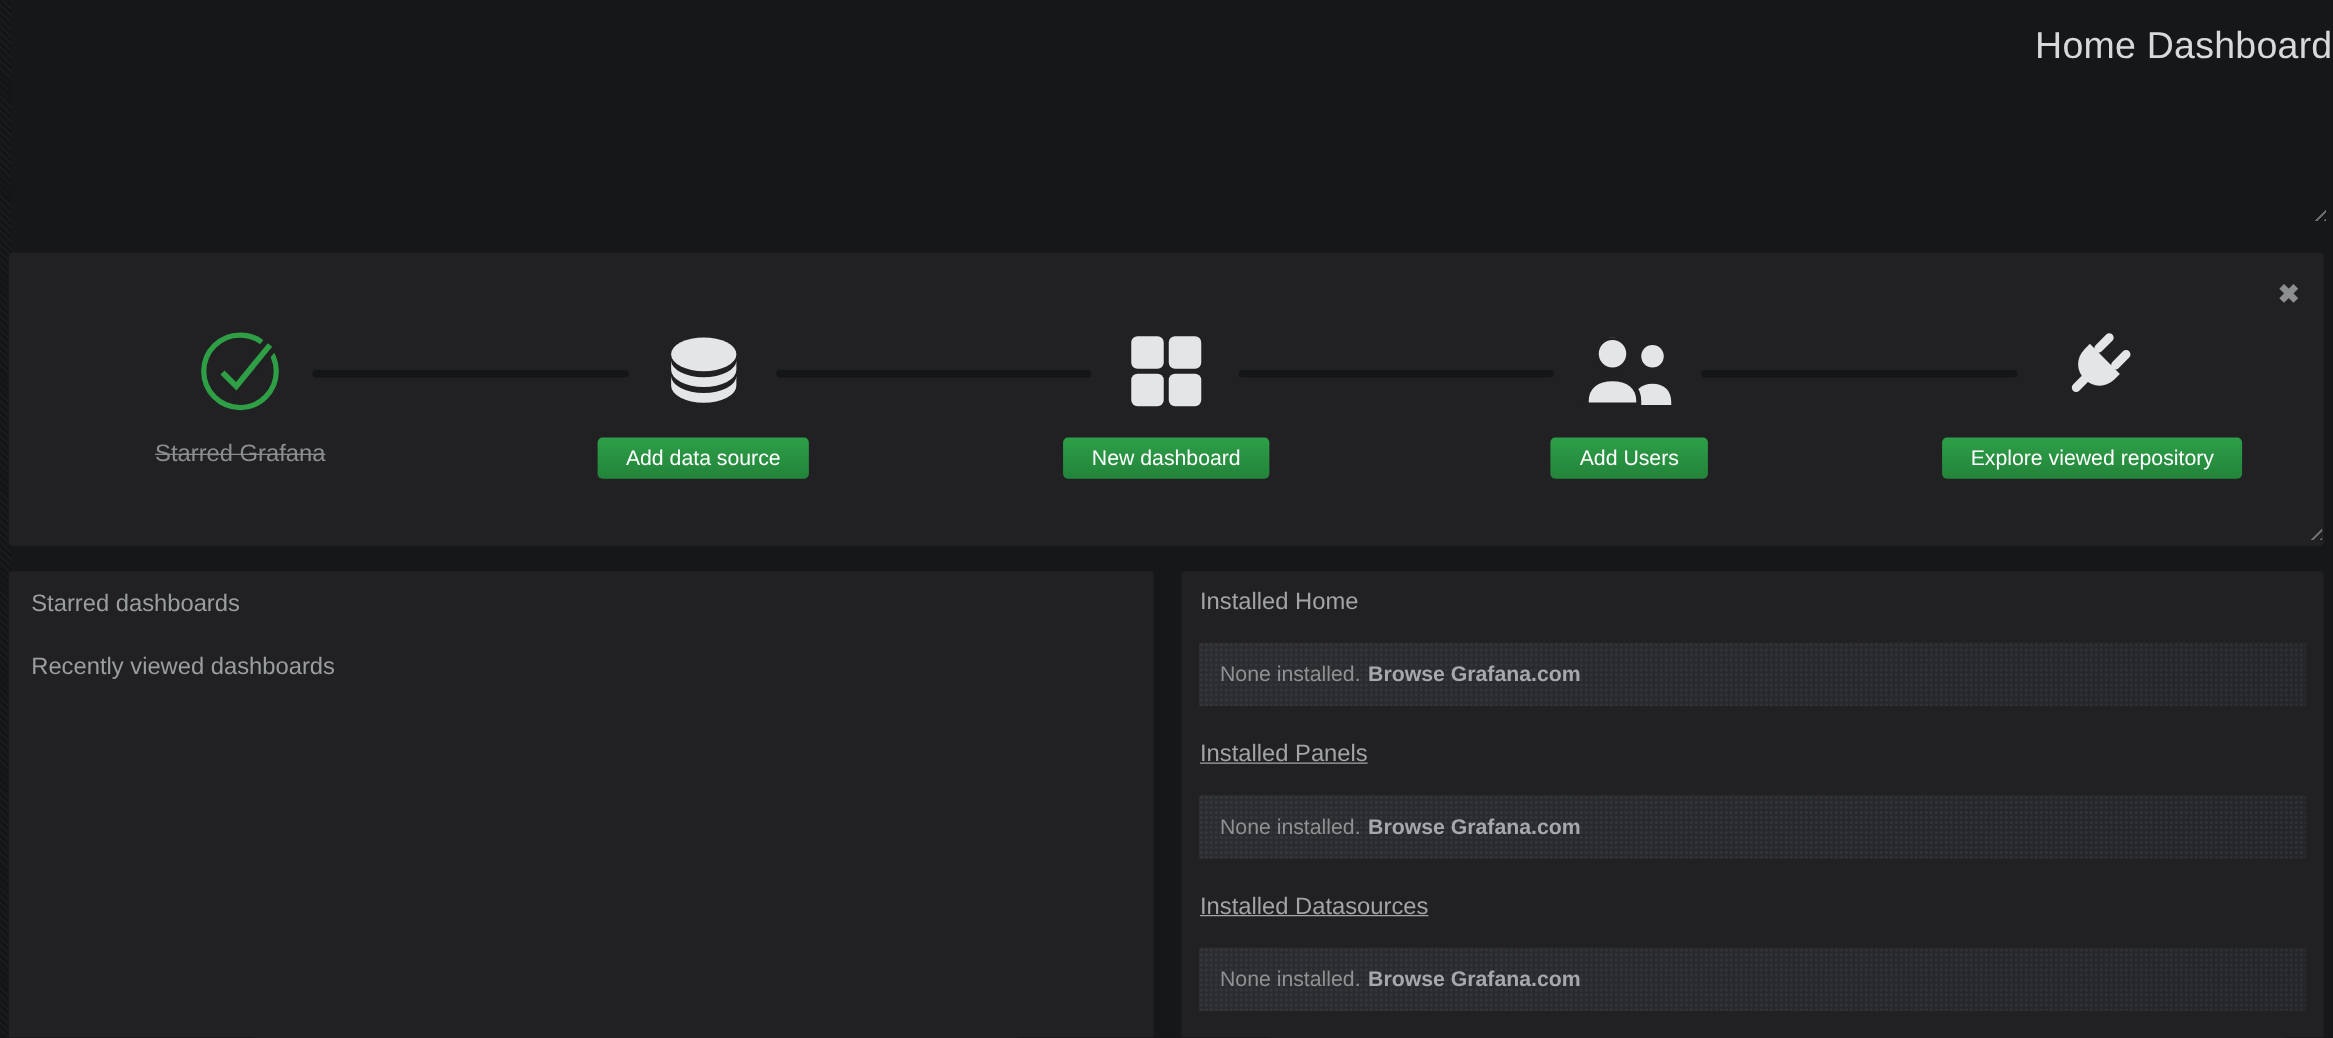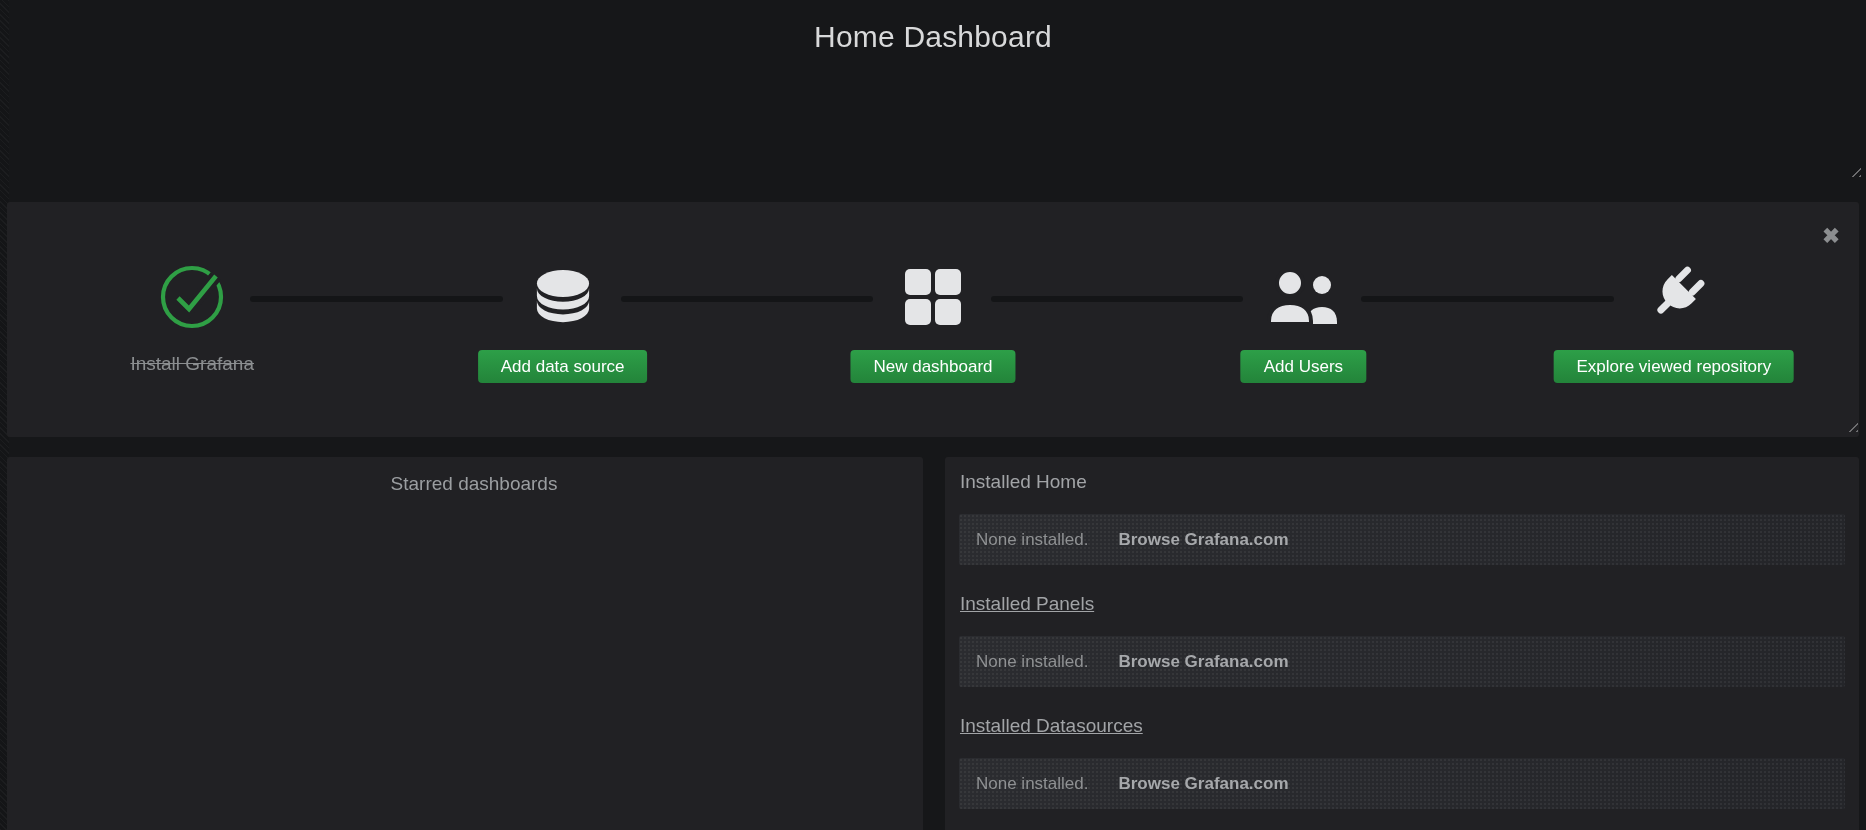--- a/index.html
+++ b/index.html
@@ -13,21 +13,21 @@
     position:absolute; left:0; top:0; width:9px; height:830px;
     background:#141517;
     background-image:repeating-linear-gradient(45deg, rgba(255,255,255,0.035) 0 1px, transparent 1px 4px);
   }
   .panel {
     position:absolute; background:#212124; border-radius:3px;
   }
   
   .dash-header { position:absolute; left:0; top:0; width:1866px; height:180px; }
   .dash-title {
-    text-align:center; padding-top:20px; font-size:30px; font-weight:400;
+    text-align:right; padding-top:20px; font-size:30px; font-weight:400;
     color:#d8d9da; letter-spacing:0.2px;
   }
   
   .grip {
     position:absolute; width:12px; height:12px; opacity:0.85;
     clip-path:polygon(100% 0, 100% 100%, 0 100%);
     background:repeating-linear-gradient(-45deg, #7b7b7d 0 1.6px, transparent 1.6px 5px);
     cursor:se-resize;
   }
   .grip-header { left:1849px; top:165px; }
@@ -66,27 +66,27 @@
   .connector-1 { left:calc(10% + 58px); width:calc(20% - 118px); }
   .connector-2 { left:calc(30% + 58px); width:calc(20% - 118px); }
   .connector-3 { left:calc(50% + 58px); width:calc(20% - 118px); }
   .connector-4 { left:calc(70% + 58px); width:calc(20% - 118px); }
   
   .dash-list-panel { left:7px; top:457px; width:916px; height:420px; padding:0; }
   .dash-list-item {
     margin:0 0 28px 18px; padding-top:0;
     color:#9b9ea1; font-size:19px; cursor:default;
   }
-  .dash-list-panel .inner { padding-top:16px;text-align:center; }
+  .dash-list-panel .inner { padding-top:16px; }
   
   .plugins-panel { left:945px; top:457px; width:914px; height:420px; padding:14px 14px 0 14px; box-sizing:border-box; }
   .section-title {
     color:#a2a4a7; font-size:19px; margin:0 0 0 1px; font-weight:400;
   }
-  .section-title + .none-row { margin-top:21px;gap:24px; }
+  .section-title + .none-row { margin-top:21px; }
   .none-row + .section-title { margin-top:28px;text-decoration:underline; }
   .none-row {
     height:51px; display:flex; align-items:center; padding-left:17px;
     border-radius:2px;
     background-color:#27282c;
     background-image:
       radial-gradient(rgba(255,255,255,0.055) 1px, transparent 1.3px),
       linear-gradient(135deg, #2b2c30 0%, #242529 100%);
     background-size:4px 4px, 100% 100%;
   }
@@ -115,21 +115,21 @@
 
     <div class="gs-step">
       <span class="step-icon">
         <svg class="icon-svg" width="66" height="66" viewBox="0 0 66 66">
           <circle cx="33" cy="33" r="29" fill="none" stroke="#2f9f45" stroke-width="4.2"></circle>
           <path d="M19 34 L30 45 L57 12" stroke="#212124" stroke-width="13" fill="none"></path>
           <path d="M19 34 L30 45 L57 12" stroke="#2f9f45" stroke-width="4.6" fill="none"></path>
         </svg>
       </span>
       <span class="step-action">
-        <span class="step-label-done">Install Grafana</span>
+        <span class="step-label-done">Starred Grafana</span>
       </span>
     </div>
 
     <div class="gs-step">
       <span class="step-icon">
         <svg class="icon-svg" width="62" height="58" viewBox="0 0 64 60" fill="#e4e5e7">
           <ellipse cx="32" cy="16" rx="27" ry="14"></ellipse>
           <path d="M5 21 a27 14 0 0 0 54 0 v8 a27 14 0 0 1 -54 0 z"></path>
           <path d="M5 34 a27 14 0 0 0 54 0 v8 a27 14 0 0 1 -54 0 z"></path>
         </svg>
@@ -185,20 +185,21 @@
       </span>
     </div>
   </div>
 
   <div class="grip grip-gs"></div>
 </div>
 
 <div class="panel dash-list-panel">
   <div class="inner">
     <div class="dash-list-item">Starred dashboards</div>
+    <div class="dash-list-item">Recently viewed dashboards</div>
   </div>
 </div>
 
 <div class="panel plugins-panel">
 
   <div class="section-title">Installed Home</div>
   <div class="none-row">
     <span class="none-text">None installed.</span>
     <span class="browse-link">Browse Grafana.com</span>
   </div>

